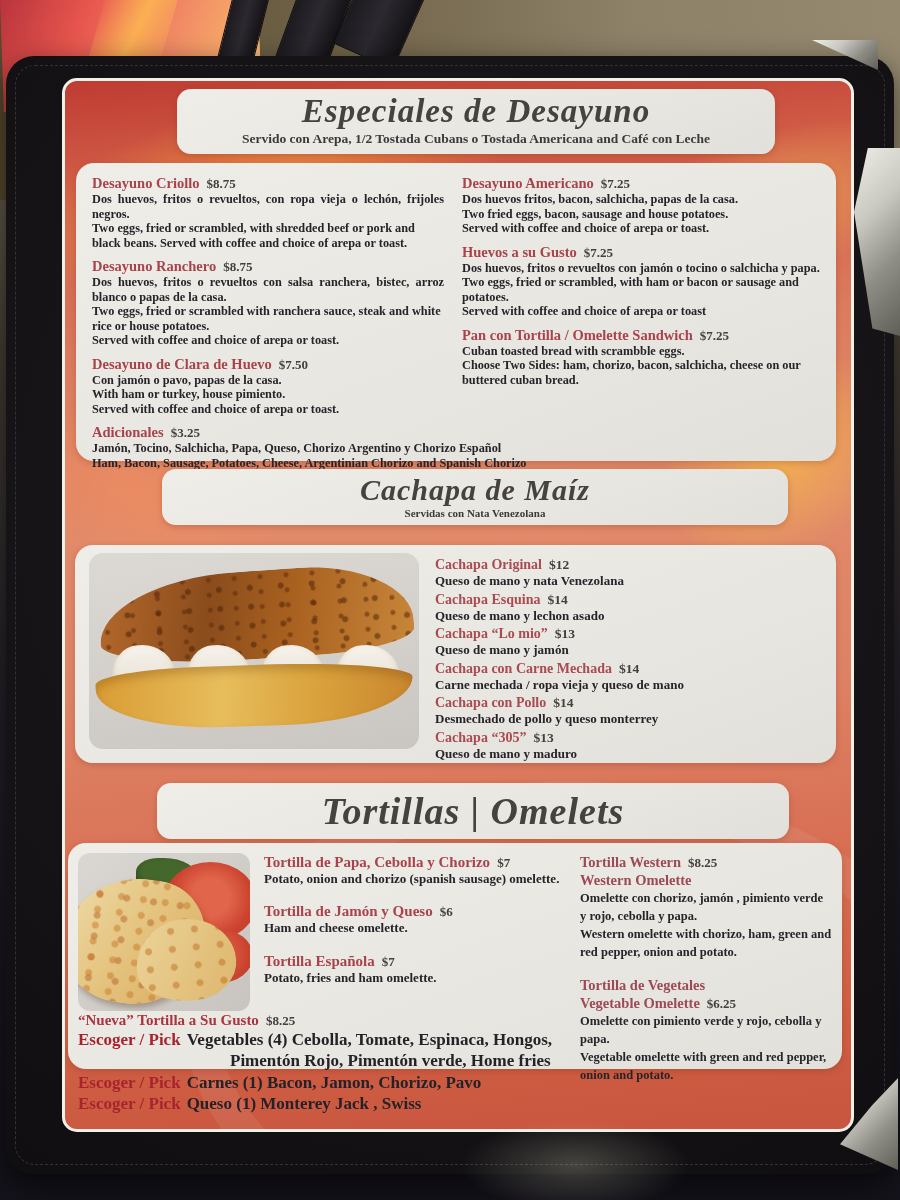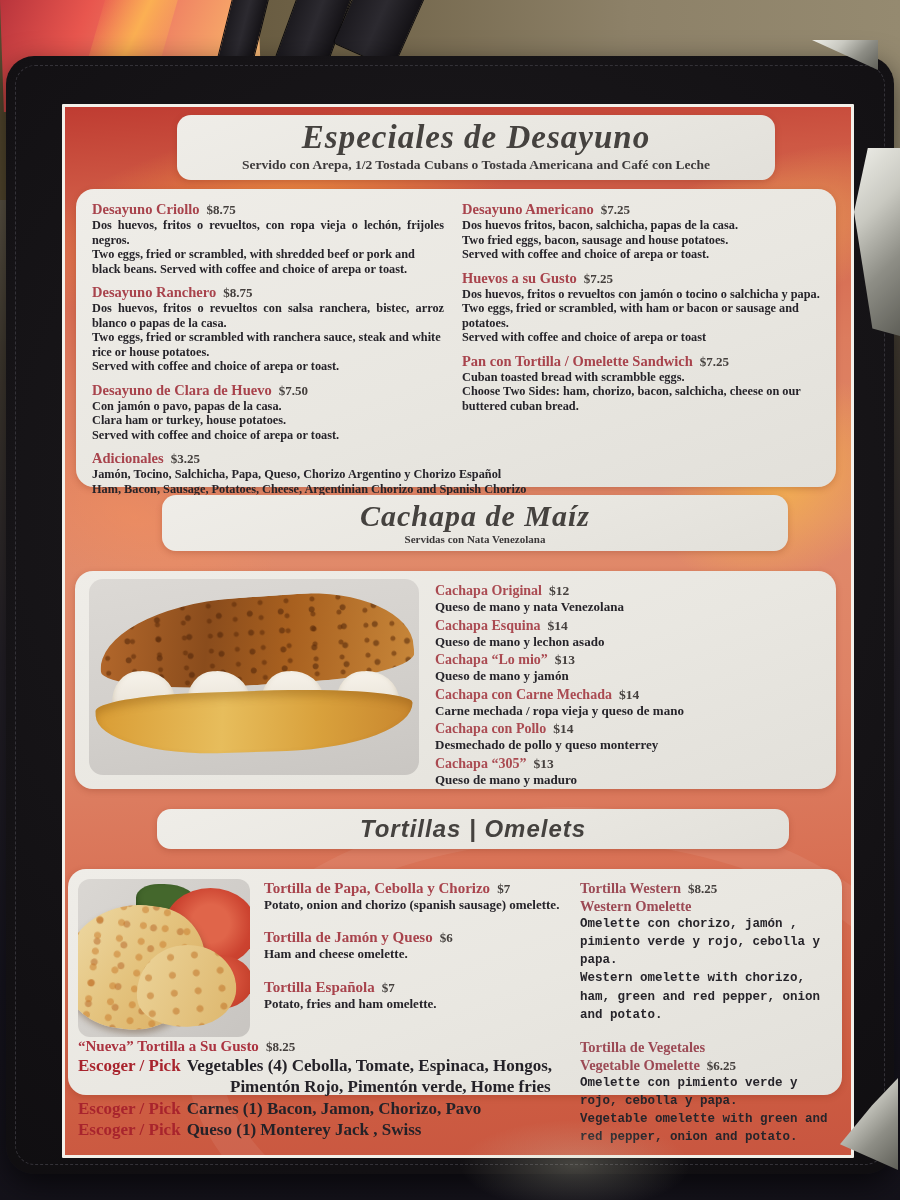--- a/index.html
+++ b/index.html
@@ -27,22 +27,22 @@
   
   .binder{position:absolute;left:6px;top:56px;width:888px;height:1118px;z-index:4;
     background:radial-gradient(120% 100% at 50% 40%,#1e1c1f 0%,#121013 60%,#0b0a0c 100%);
     border-radius:28px;box-shadow:0 10px 30px rgba(0,0,0,.6);}
   .binder::after{content:"";position:absolute;inset:9px;border:1px dashed #343238;border-radius:20px;}
   .metal{position:absolute;z-index:7;background:linear-gradient(135deg,#eeeee8 0%,#c9c9c1 35%,#8e8e86 65%,#5f5f58 100%);}
   .metal.tr{right:0;top:148px;width:46px;height:188px;clip-path:polygon(100% 0,100% 100%,40% 96%,0 34%,30% 0);}
   .metal.tr2{right:22px;top:40px;width:66px;height:30px;clip-path:polygon(0 0,100% 0,100% 100%,55% 55%);}
   .metal.br{right:2px;top:1078px;width:58px;height:92px;clip-path:polygon(100% 0,100% 100%,0 72%,55% 30%);}
   
-  .page{position:absolute;left:62px;top:104px;width:786px;height:1048px;z-index:5;
-    border:3px solid #f3f0e9;border-radius:1px;
+  .page{position:absolute;left:62px;top:78px;width:786px;height:1048px;z-index:5;
+    border:3px solid #f3f0e9;border-radius:15px;
     background:linear-gradient(176deg,#bf3c32 0%,#ce5844 8%,#dc7c5e 26%,#e18a6a 42%,#de8265 58%,#d76d51 76%,#cd5c42 92%,#c85640 100%);
     overflow:hidden;}
   .swirl{position:absolute;border-radius:50%;}
   .sw1{left:-60px;top:18px;width:520px;height:170px;transform:rotate(-14deg);
     background:radial-gradient(closest-side,rgba(255,176,60,.55),rgba(255,176,60,0));}
   .sw2{right:-90px;top:70px;width:430px;height:160px;transform:rotate(-24deg);
     background:radial-gradient(closest-side,rgba(255,214,96,.6),rgba(255,214,96,0));}
   .sw3{right:-60px;top:280px;width:260px;height:190px;transform:rotate(-30deg);
     background:radial-gradient(closest-side,rgba(252,196,70,.65),rgba(252,196,70,0));}
   .sw4{left:120px;bottom:-140px;width:700px;height:420px;border:34px solid rgba(255,255,255,.07);}
@@ -87,21 +87,21 @@
   .c-bot{position:absolute;left:2%;top:57%;width:96%;height:31%;transform:rotate(-2deg);
     background:linear-gradient(95deg,#d99c34 0%,#e7bd5c 40%,#d9a13c 70%,#c8862e 100%);
     border-radius:40% 60% 50% 50%/30% 35% 90% 85%;box-shadow:inset 0 6px 8px rgba(120,70,10,.3);}
   .cach-list{flex:1;padding-top:2px;}
   .cr{margin-bottom:1px;}
   .cr .mi-name{font-size:14px;color:#aa4a51;}
   .cr .mi-price{font-size:13.5px;}
   .cr .d{font-size:13px;line-height:1.2;}
   
   .tort-header{left:92px;top:702px;width:616px;border-radius:14px;padding:6px 8px;}
-  .tort-header .big{font-size:24px;font-family:Liberation Sans, sans-serif;letter-spacing:1px;}
+  .tort-header .big{font-size:38px;font-family:Liberation Serif, serif;letter-spacing:1px;}
   .tort-panel{left:3px;top:762px;width:774px;height:226px;border-radius:18px;}
   .om-img{position:absolute;left:10px;top:10px;width:172px;height:158px;border-radius:12px;overflow:hidden;
     background:linear-gradient(135deg,#dad7d3 0%,#c8c5c1 100%);}
   .om-parsley{position:absolute;left:34%;top:3%;width:36%;height:24%;background:#44672c;
     border-radius:40% 60% 50% 50%;box-shadow:inset 0 -4px 6px rgba(10,30,5,.5);}
   .om-tom1{position:absolute;right:-4%;top:6%;width:54%;height:50%;border-radius:50%;
     background:radial-gradient(circle at 50% 45%,#e0654a 0 30%,#cc4330 62%,#bf3722 100%);}
   .om-tom2{position:absolute;right:-2%;top:48%;width:40%;height:34%;border-radius:50%;
     background:radial-gradient(circle at 50% 45%,#d4503a 0 40%,#b93320 100%);}
   .om-egg{position:absolute;left:-7%;top:16%;width:80%;height:80%;transform:rotate(8deg);
@@ -114,21 +114,21 @@
     background:
      radial-gradient(circle at 40% 50%,rgba(190,110,35,.5) 3px,transparent 4px) 4px 2px/24px 18px,
      linear-gradient(120deg,#ecd49a 0%,#ddb66c 100%);
     border-radius:50% 50% 45% 55%/60% 55% 45% 40%;}
   .t-mid{position:absolute;left:196px;top:10px;width:306px;}
   .t-mid .mi{margin-bottom:15px;}
   .t-mid .mi-name{font-size:15px;}
   .t-mid .d{font-size:13px;line-height:1.25;}
   .t-right{position:absolute;left:512px;top:10px;width:252px;}
   .t-right .mi-name{font-size:14.5px;color:#9c4a55;}
-  .t-right .d{font-size:12.5px;line-height:1.45;font-weight:bold;font-family:Liberation Mono, monospace;}
+  .t-right .d{font-size:12.5px;line-height:1.45;font-weight:bold;}
   .t-right .blk2{margin-top:14px;}
   .t-nueva{position:absolute;left:10px;top:168px;width:492px;}
   .t-nueva .mi-name{font-size:15px;color:#ab3340;}
   .nrow{font-size:17px;line-height:1.26;font-weight:bold;color:#242228;}
   .nrow .pick{color:#a8242d;font-weight:bold;margin-right:6px;}
   .nrow.cont{padding-left:152px;}
 </style>
 </head>
 <body>
 
@@ -169,21 +169,21 @@
         </div>
         <div class="mi">
           <span class="mi-name">Desayuno Ranchero</span><span class="mi-price">$8.75</span>
           <div class="d es">Dos huevos, fritos o revueltos con salsa ranchera, bistec, arroz blanco o papas de la casa.</div>
           <div class="d">Two eggs, fried or scrambled with ranchera sauce, steak and white rice or house potatoes.</div>
           <div class="d">Served with coffee and choice of arepa or toast.</div>
         </div>
         <div class="mi">
           <span class="mi-name">Desayuno de Clara de Huevo</span><span class="mi-price">$7.50</span>
           <div class="d">Con jamón o pavo, papas de la casa.</div>
-          <div class="d">Clara ham or turkey, house potatoes.</div>
+          <div class="d">With ham or turkey, house pimiento.</div>
           <div class="d">Served with coffee and choice of arepa or toast.</div>
         </div>
       </div>
       <div class="col-r">
         <div class="mi">
           <span class="mi-name">Desayuno Americano</span><span class="mi-price">$7.25</span>
           <div class="d">Dos huevos fritos, bacon, salchicha, papas de la casa.</div>
           <div class="d">Two fried eggs, bacon, sausage and house potatoes.</div>
           <div class="d">Served with coffee and choice of arepa or toast.</div>
         </div>

